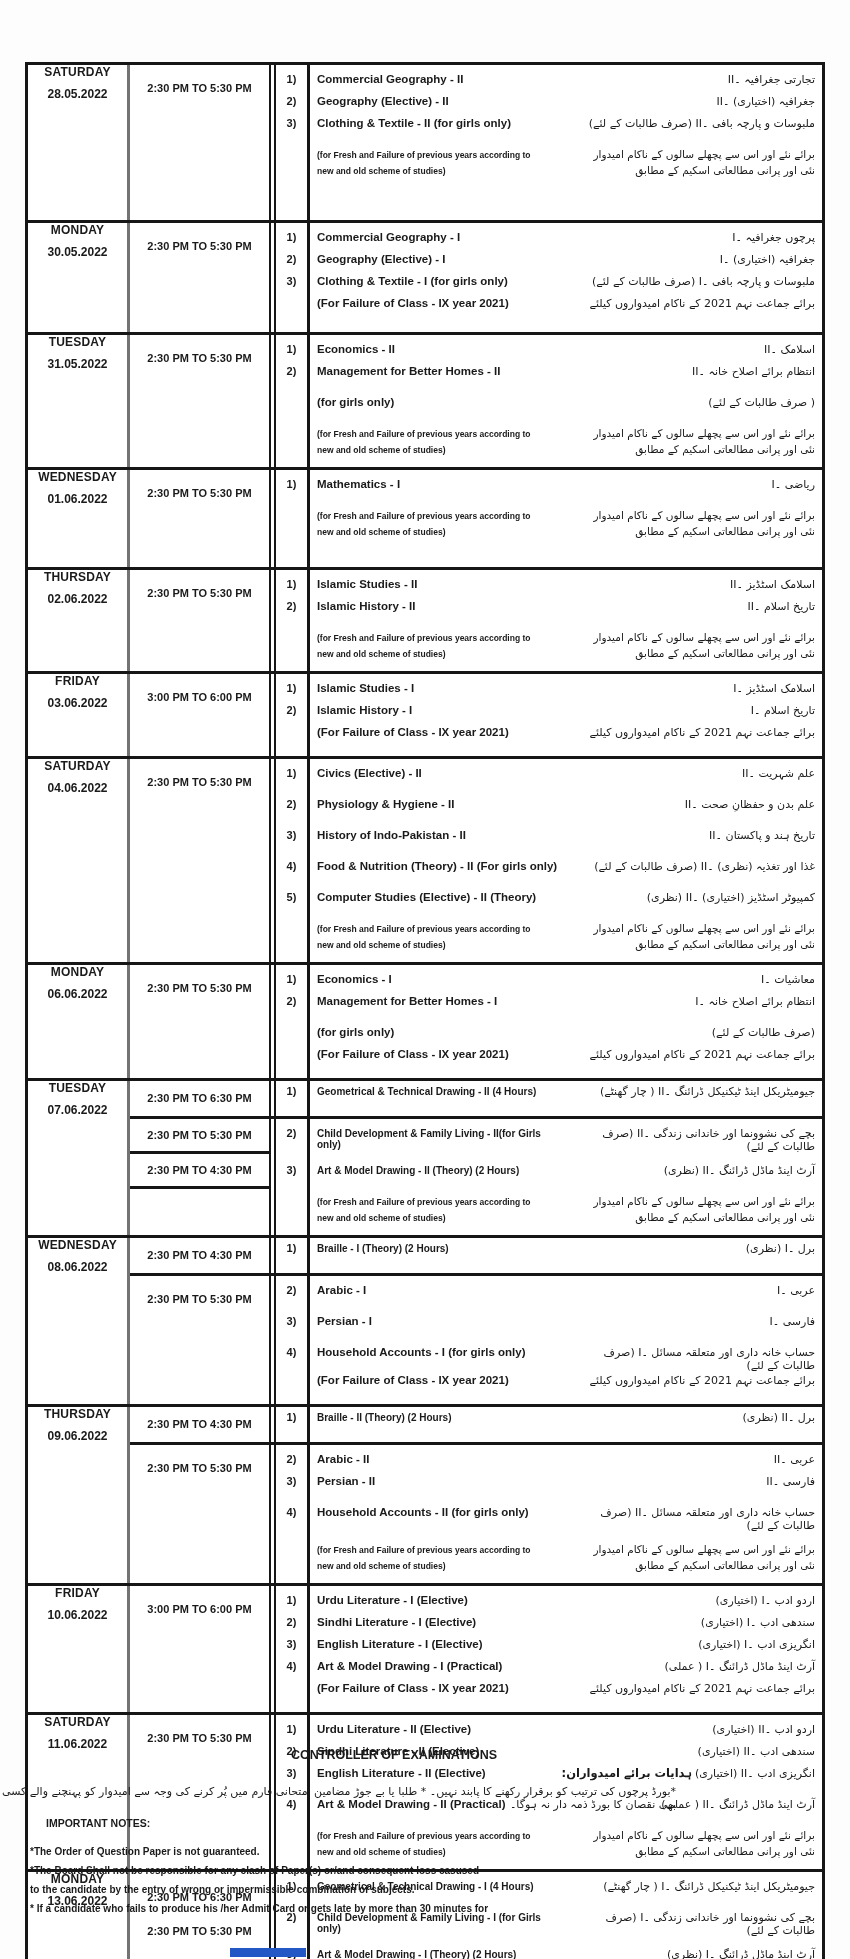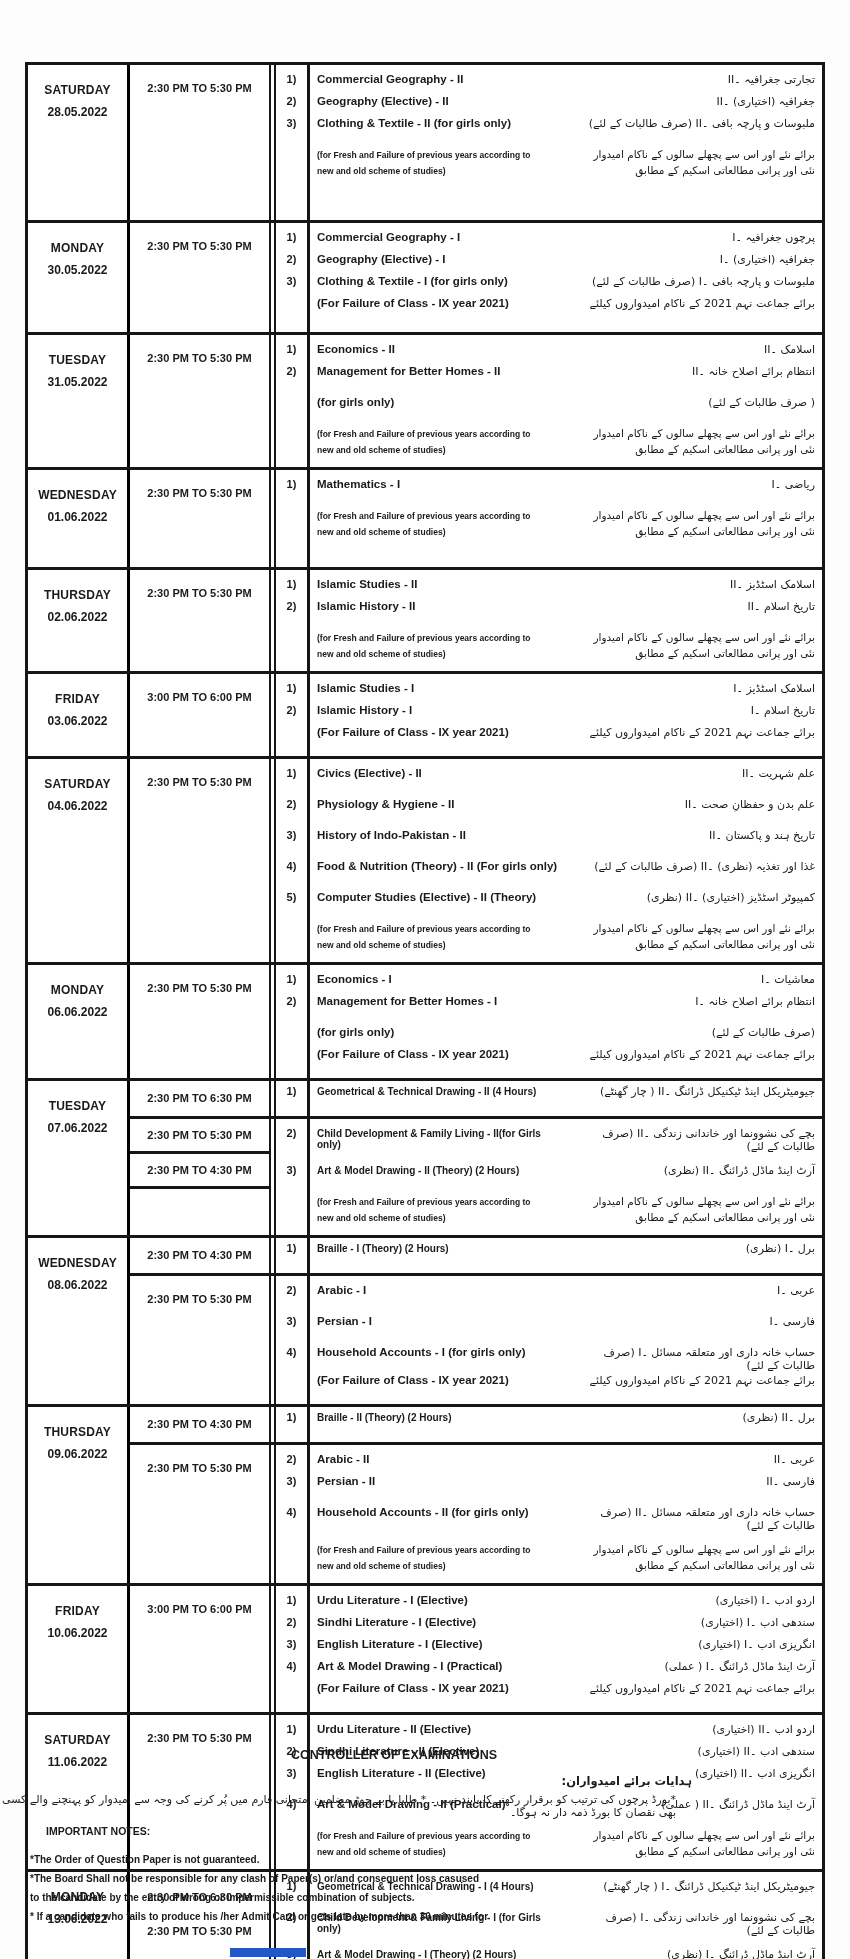--- a/index.html
+++ b/index.html
@@ -7,22 +7,22 @@
   .page {
     position:relative; width:850px; height:1959px; margin:0 auto;
     background:#fdfdfd; overflow:hidden;
     font-family:"Liberation Sans", sans-serif; color:#1a1a1a;
   }
   
   .sheet { position:absolute; left:25px; top:62px; width:800px;
     border:3px solid #161616; background:#fff; }
   .row { display:flex; border-bottom:3px solid #161616; }
   .row:last-child { border-bottom:none; }
-  .daycell { width:102px; flex:none; border-right:3px solid #000000;
-    text-align:center; padding-top:18px; }
+  .daycell { width:102px; flex:none; border-right:3px solid #737373;
+    text-align:center; }
   .day { font-weight:bold; font-size:12px; letter-spacing:.2px; }
   .date { font-weight:bold; font-size:12px; margin-top:8px; }
   .rowright { flex:1; display:flex; flex-direction:column; }
   .seg { display:flex; flex:1; }
   .seg.sep { border-top:3px solid #161616; }
   .timecell { width:141px; flex:none; border-right:2.5px solid #161616;
     font-weight:bold; font-size:11px; text-align:center; padding-top:16px; }
   .timecell.boxed, .timecell.tight { padding-top:0; }
   .time-line { line-height:15px; }
   .timecell.boxed .time-line, .timecell.tight .time-line {
@@ -43,21 +43,21 @@
   .line.small { min-height:15px; margin-bottom:1px; }
   .line.small .en { font-size:8.5px; }
   .ur { flex:none; max-width:46%; text-align:right; padding-right:7px;
     font-family:"DejaVu Sans", sans-serif; font-size:11px; font-weight:normal; direction:rtl; }
   .line.small .ur { font-size:10.5px; }
   
   .footer { position:absolute; left:0; top:1748px; width:692px; }
   .controller { text-align:center; font-weight:bold; font-size:12.5px;
     transform:translateX(48px); }
   .ur-block { direction:rtl; font-family:"DejaVu Sans", sans-serif; }
-  .ur-heading { text-align:right; margin-top:12px;
+  .ur-heading { text-align:right; margin-top:4px;
     font-size:11.5px; font-weight:bold; }
   .ur-note1 { text-align:right; padding-right:16px; margin-top:5px; font-size:11px; }
   .notes-row { display:flex; align-items:flex-start; margin-top:6px; }
   .important { width:180px; flex:none; padding-left:46px; font-weight:bold; font-size:10.5px; }
   .ur-note2 { flex:1; direction:rtl; text-align:right; padding-right:16px;
     font-family:"DejaVu Sans", sans-serif; font-size:11px; }
   .en-notes { margin-top:13px; padding-left:30px; font-weight:bold;
     font-size:10px; line-height:19px; }
   .blue-strip { position:absolute; left:230px; top:1948px; width:76px; height:9px;
     background:#2257c5; }

